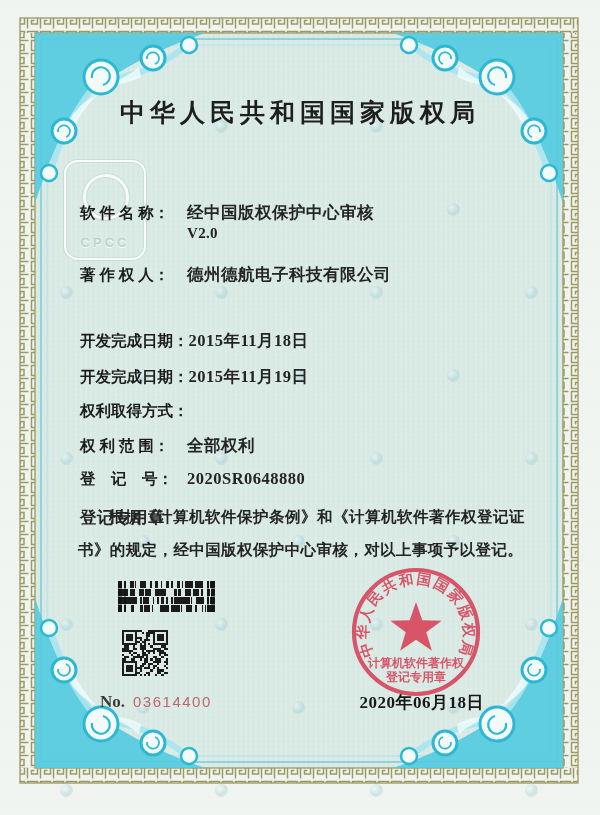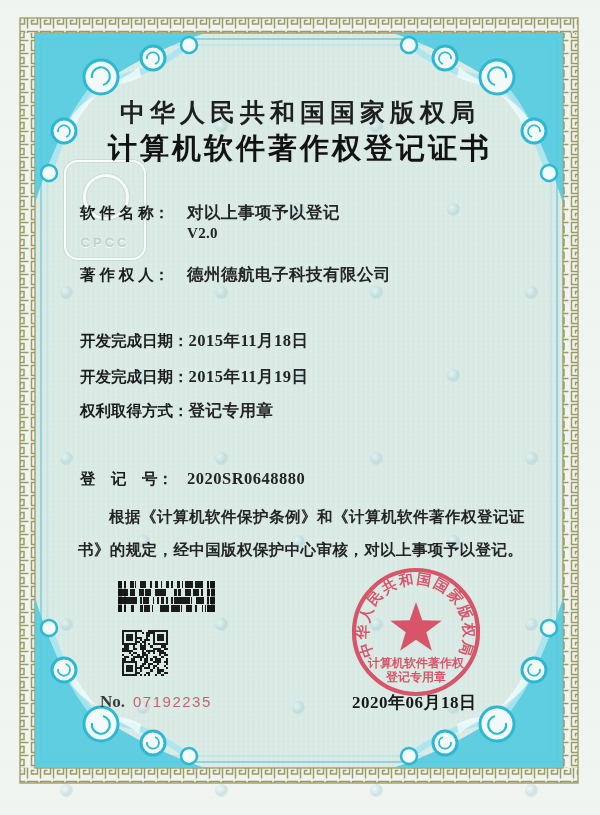--- a/index.html
+++ b/index.html
@@ -90,21 +90,21 @@
 
   #qrcode{
     position:absolute;left:122px;top:630px;width:46px;height:46px;z-index:5;
     display:grid;grid-template-columns:repeat(21,1fr);grid-auto-rows:1fr;
   }
   #qrcode div.on{background:#1c1c1c;}
 
   svg.seal{position:absolute;left:347px;top:563px;width:138px;height:138px;z-index:6;opacity:.93;}
 
   .issue-date{
-    position:absolute;left:352px;top:691px;width:132px;text-align:left;z-index:7;
+    position:absolute;left:352px;top:691px;width:132px;text-align:right;z-index:7;
     font-size:17px;font-weight:700;color:#181818;letter-spacing:.5px;
   }
   .serial{position:absolute;left:100px;top:692px;z-index:7;display:flex;align-items:baseline;}
   .serial .prefix{font-size:17px;font-weight:600;color:#3a3a3a;margin-right:8px;}
   .serial .number{
     font-family:"Liberation Sans","DejaVu Sans",sans-serif;
     font-size:15px;font-weight:400;color:#c5646f;letter-spacing:1.5px;
   }
 </style>
 </head>
@@ -191,44 +191,47 @@
     <rect x="47" y="45" width="504" height="711" fill="none" stroke="#a4dde8" stroke-width="1" opacity="0.8"></rect>
 
     <use href="#flo" transform="translate(35,33)"></use>
     <use href="#flo" transform="translate(563,33) scale(-1,1)"></use>
     <use href="#flo" transform="translate(35,768) scale(1,-1)"></use>
     <use href="#flo" transform="translate(563,768) scale(-1,-1)"></use>
   </svg>
 
   <div class="content">
     <div class="authority">中华人民共和国国家版权局</div>
-    <div class="cert-title">计算机软件著作权登记证书</div>
 
     <div class="field-row" style="top:203px;">
       <span class="field-label">软 件 名 称：</span>
       <span class="field-value">
-        <span>对以上事项予以登记</span>
+        <span>经中国版权保护中心审核</span>
         <span class="line2">V2.0</span>
       </span>
     </div>
     <div class="field-row" style="top:265px;">
       <span class="field-label">著 作 权 人：</span>
       <span class="field-value">德州德航电子科技有限公司</span>
     </div>
     <div class="field-row" style="top:331px;">
       <span class="field-label">开发完成日期：</span>
       <span class="field-value">2015年11月18日</span>
     </div>
     <div class="field-row" style="top:367px;">
       <span class="field-label">开发完成日期：</span>
       <span class="field-value">2015年11月19日</span>
     </div>
-    <div class="field-row" style="top:401px;">
+    <div class="field-row" style="top:401px;flex-direction:column;">
       <span class="field-label">权利取得方式：</span>
       <span class="field-value">登记专用章</span>
+    </div>
+    <div class="field-row" style="top:436px;">
+      <span class="field-label">权 利 范 围：</span>
+      <span class="field-value">全部权利</span>
     </div>
     <div class="field-row" style="top:469px;">
       <span class="field-label">登　记　号：</span>
       <span class="field-value">2020SR0648880</span>
     </div>
 
     <div class="statement">根据《计算机软件保护条例》和《计算机软件著作权登记证书》的规定，经中国版权保护中心审核，对以上事项予以登记。</div>
 
     <div id="barcode">
         <div class="bcrow">
@@ -921,16 +924,16 @@
         <textPath href="#sealArc" startOffset="50%" text-anchor="middle">中华人民共和国国家版权局</textPath>
       </text>
       <text x="69" y="104" text-anchor="middle" font-size="12" font-weight="bold" fill="#d84a60" font-family="Liberation Serif, DejaVu Serif, serif">计算机软件著作权</text>
       <text x="69" y="118" text-anchor="middle" font-size="12" font-weight="bold" fill="#d84a60" font-family="Liberation Serif, DejaVu Serif, serif">登记专用章</text>
     </svg>
 
     <div class="issue-date">2020年06月18日</div>
 
     <div class="serial">
       <span class="prefix">No.</span>
-      <span class="number">07192235</span>
+      <span class="number">03614400</span>
     </div>
   </div>
 </div>
 
 </body></html>

